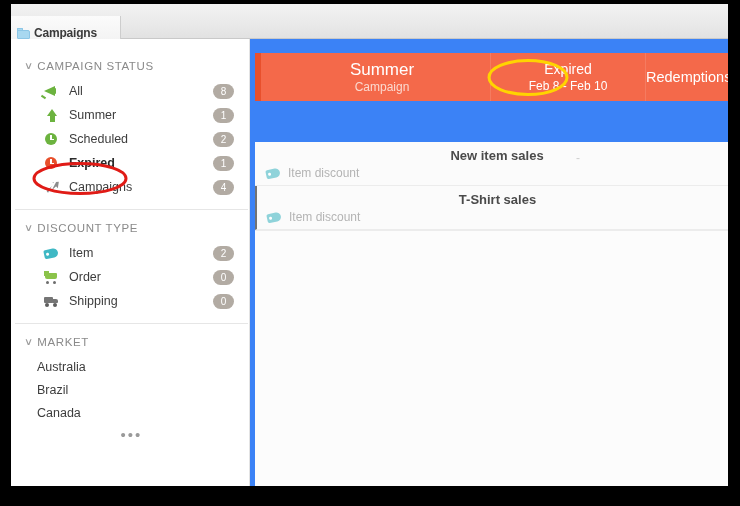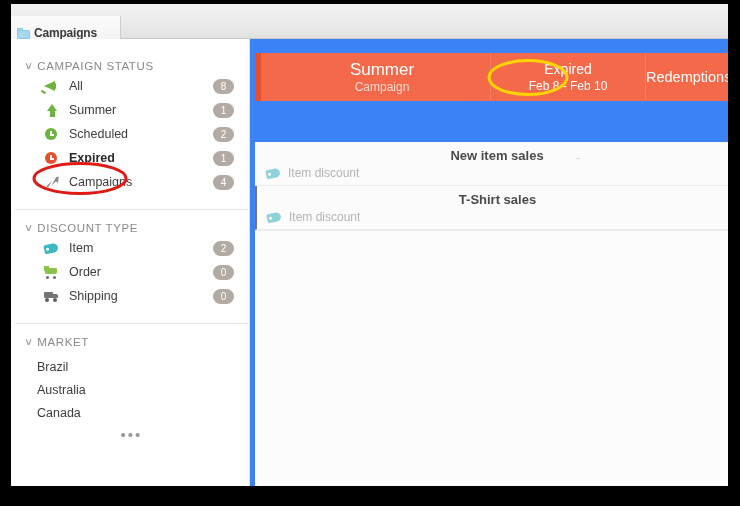--- a/index.html
+++ b/index.html
@@ -79,21 +79,21 @@
   }
   .chev{
     font-size:10px;color:#9b9b9b;margin-right:5px;line-height:1;
     transform:scaleX(1.25);
   }
   .group-title{
     font-size:11.5px;color:#8a8a8a;letter-spacing:0.6px;
     white-space:nowrap;
   }
   .frow{
-    display:flex;align-items:flex-start;
+    display:flex;align-items:center;
     height:24px;
     padding-left:28px;padding-right:14px;
     position:relative;
   }
   .frow .ico{
     width:17px;height:15px;flex:0 0 auto;margin-right:9px;
     position:relative;
   }
   .frow .lbl{
     font-size:12.5px;color:#3d3d3d;white-space:nowrap;flex:1 1 auto;
@@ -363,22 +363,22 @@
             <span class="lbl">Shipping</span>
             <span class="badge">0</span>
           </div>
         </div>
 
         <div class="group-card last">
           <div class="group-head">
             <span class="chev">∨</span>
             <span class="group-title">MARKET</span>
           </div>
+          <div class="mrow">Australia</div>
           <div class="mrow">Brazil</div>
-          <div class="mrow">Australia</div>
           <div class="mrow">Canada</div>
           <div class="ellipsis-row">•••</div>
         </div>
 
       </div>
 
       <div class="vsep"></div>
 
       <div class="main">
 

